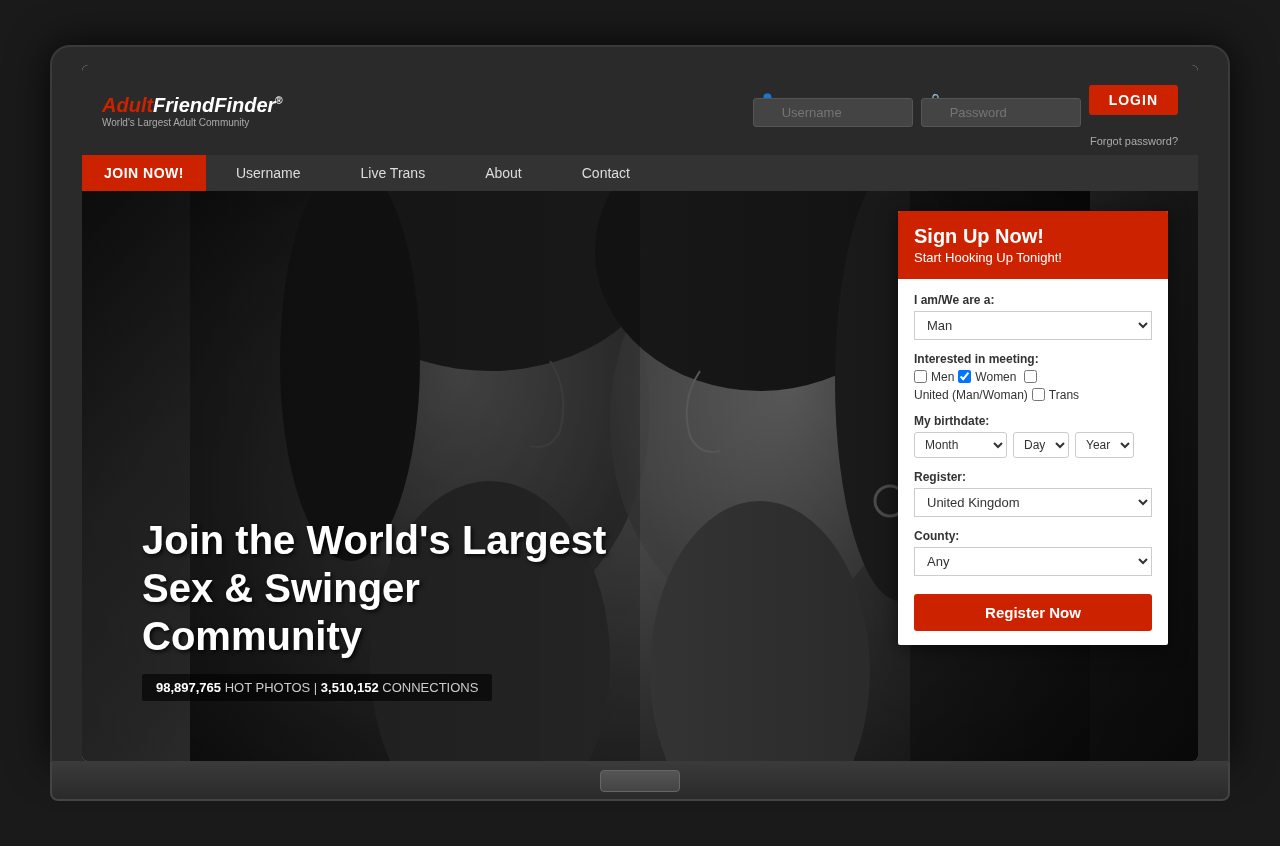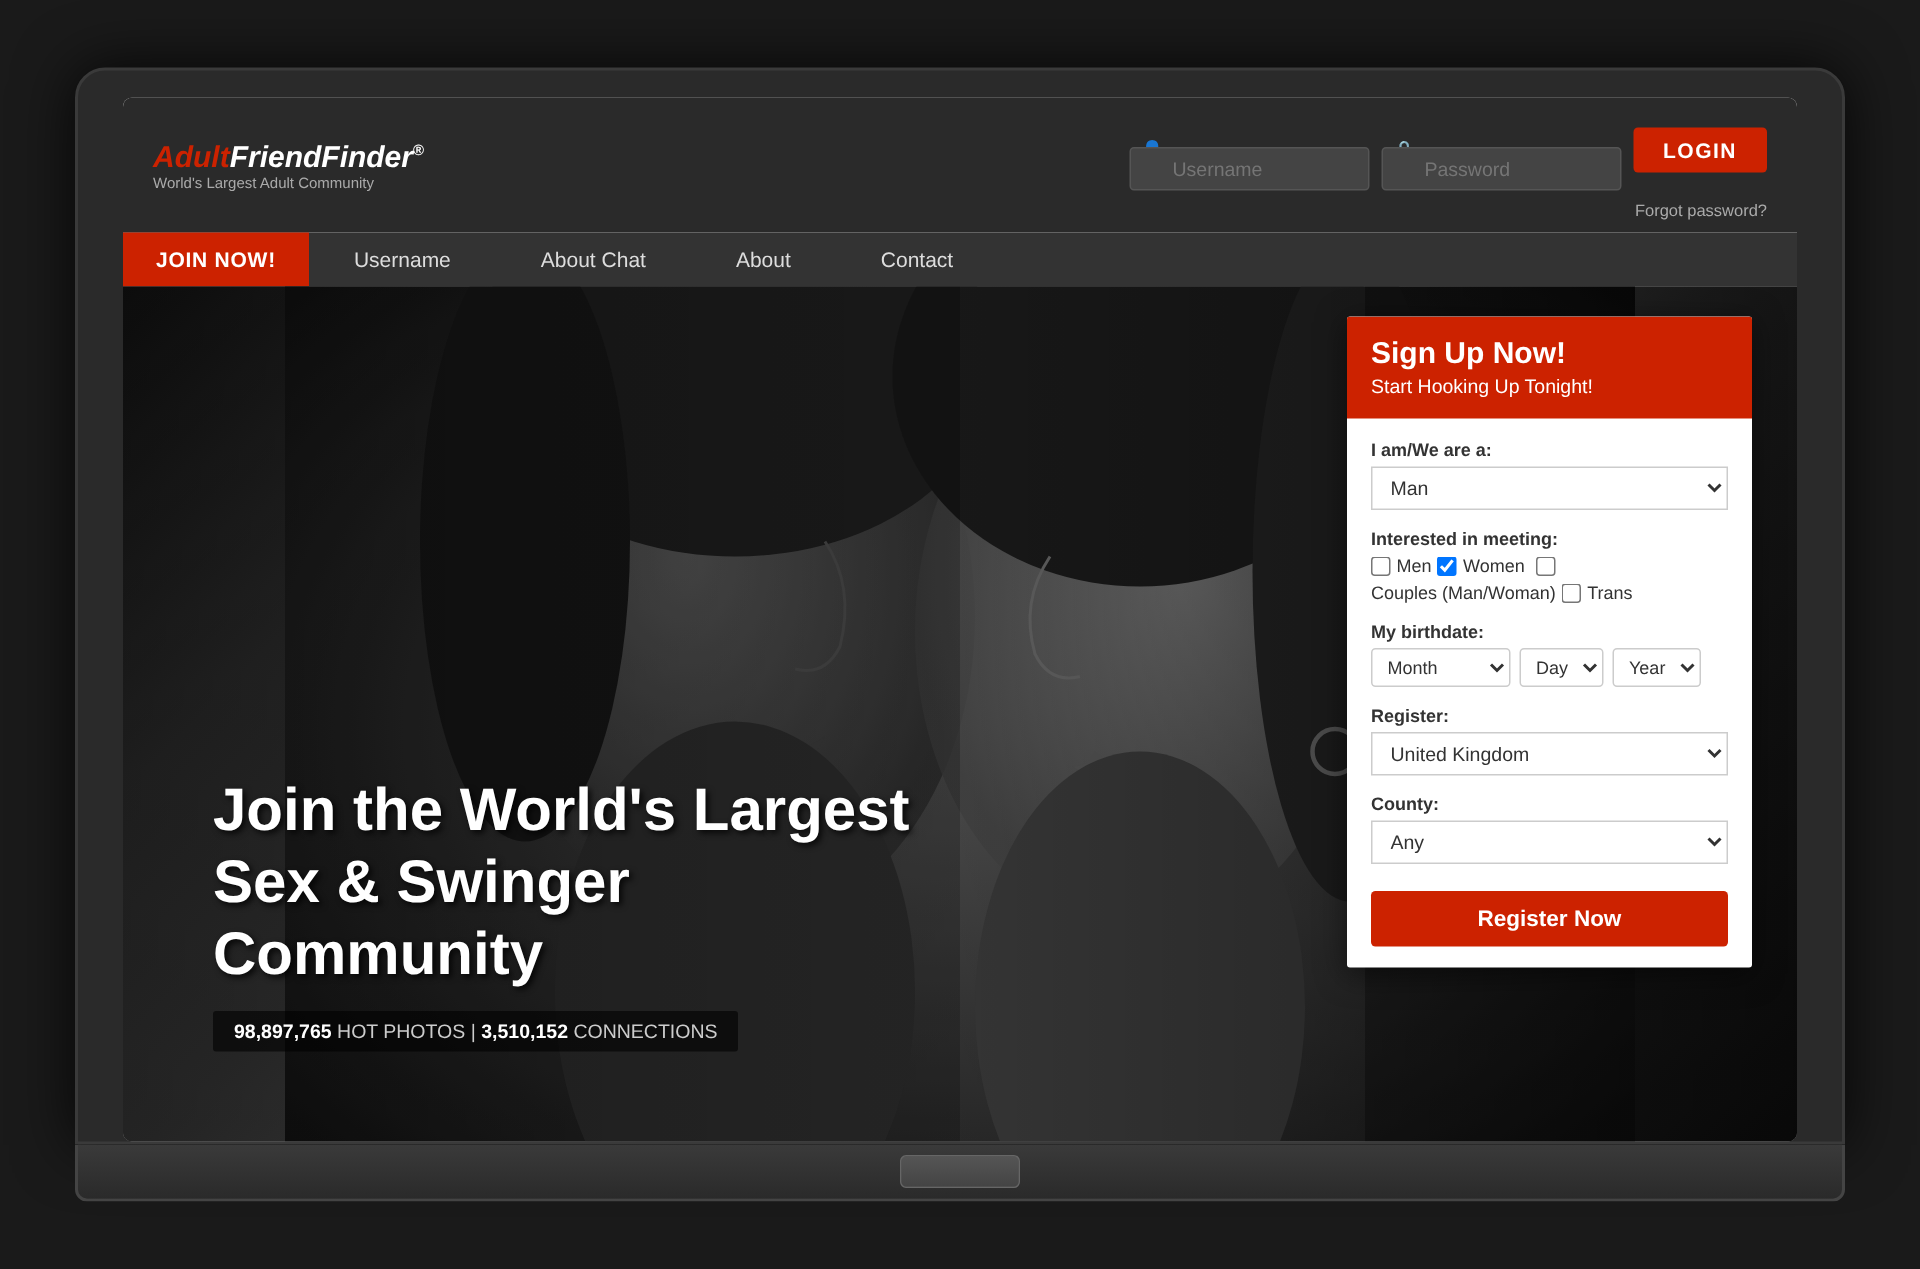--- a/index.html
+++ b/index.html
@@ -323,21 +323,21 @@
       border: 1px solid #ccc;
       border-radius: 3px;
       font-size: 12px;
       background: #fff;
       color: #333;
     }
 
     .checkbox-group {
       display: flex;
       flex-wrap: wrap;
-      align-items: flex-end;
+      align-items: flex-start;
       gap: 4px;
       font-size: 12px;
       color: #333;
     }
 
     .checkbox-group input[type="checkbox"] {
       margin: 0;
     }
 
     .birthdate-row {
@@ -386,21 +386,21 @@
               </div>
               <button class="login-btn">LOGIN</button>
             </div>
             <a class="forgot-password">Forgot password?</a>
           </div>
         </div>
 
         <div class="nav-bar">
           <button class="nav-join">JOIN NOW!</button>
           <a class="nav-item">Username</a>
-          <a class="nav-item">About Chat</a>
+          <a class="nav-item">Live Trans</a>
           <a class="nav-item">About</a>
           <a class="nav-item">Contact</a>
         </div>
 
         <div class="hero">
           <div class="hero-bg">
 
             <svg class="face-silhouette" viewBox="0 0 900 650" xmlns="http://www.w3.org/2000/svg" preserveAspectRatio="xMidYMid slice">
               <rect width="900" height="650" fill="#222"></rect>
 
@@ -481,21 +481,21 @@
 
               <div class="form-group">
                 <label class="form-label">Interested in meeting:</label>
                 <div class="checkbox-group">
                   <input type="checkbox" style="">
                   <span>Men</span>
                   <input type="checkbox" checked="" style="">
                   <span>Women</span>
                   <br>
                   <input type="checkbox" style="">
-                  <span>Couples (Man/Woman)</span>
+                  <span>United (Man/Woman)</span>
                   <input type="checkbox" style="">
                   <span>Trans</span>
                 </div>
               </div>
 
               <div class="form-group">
                 <label class="form-label">My birthdate:</label>
                 <div class="birthdate-row">
                   <select class="form-select-small">
                     <option>Month</option>

